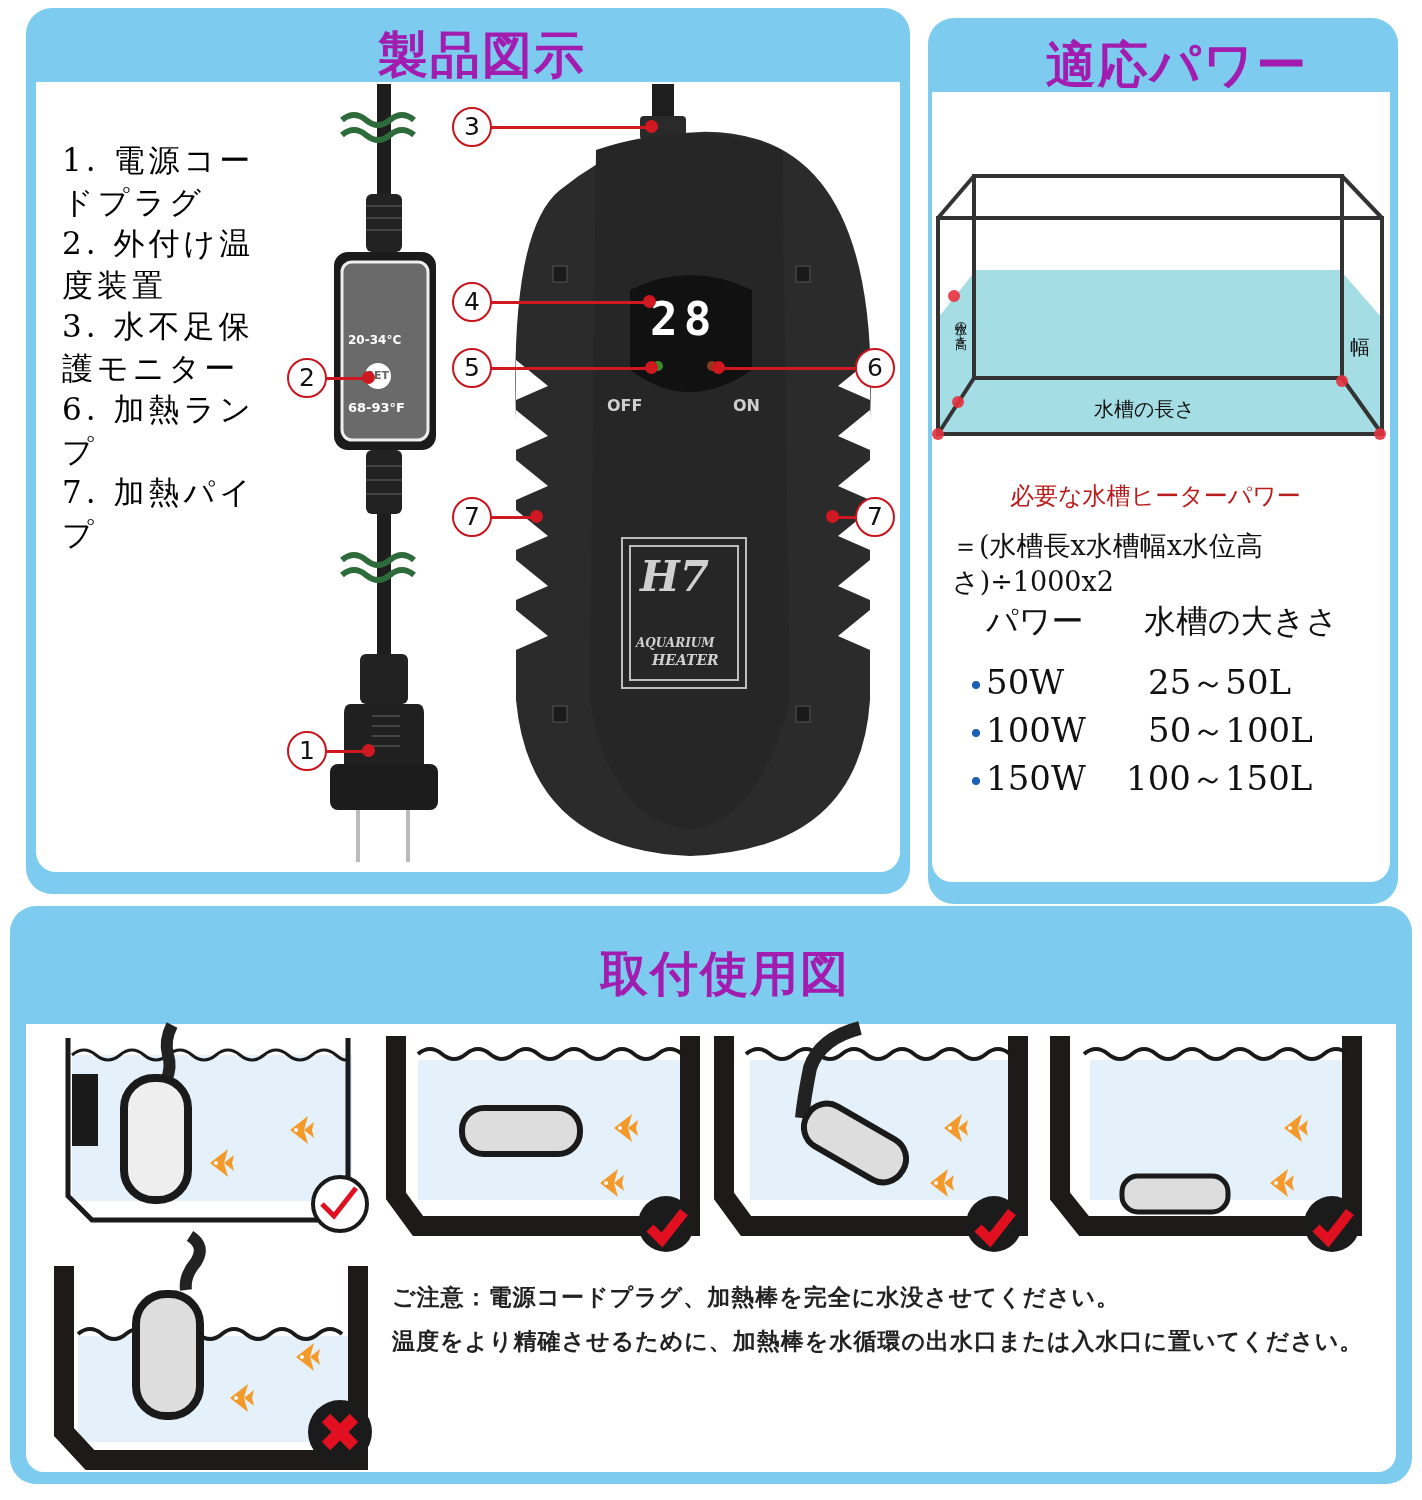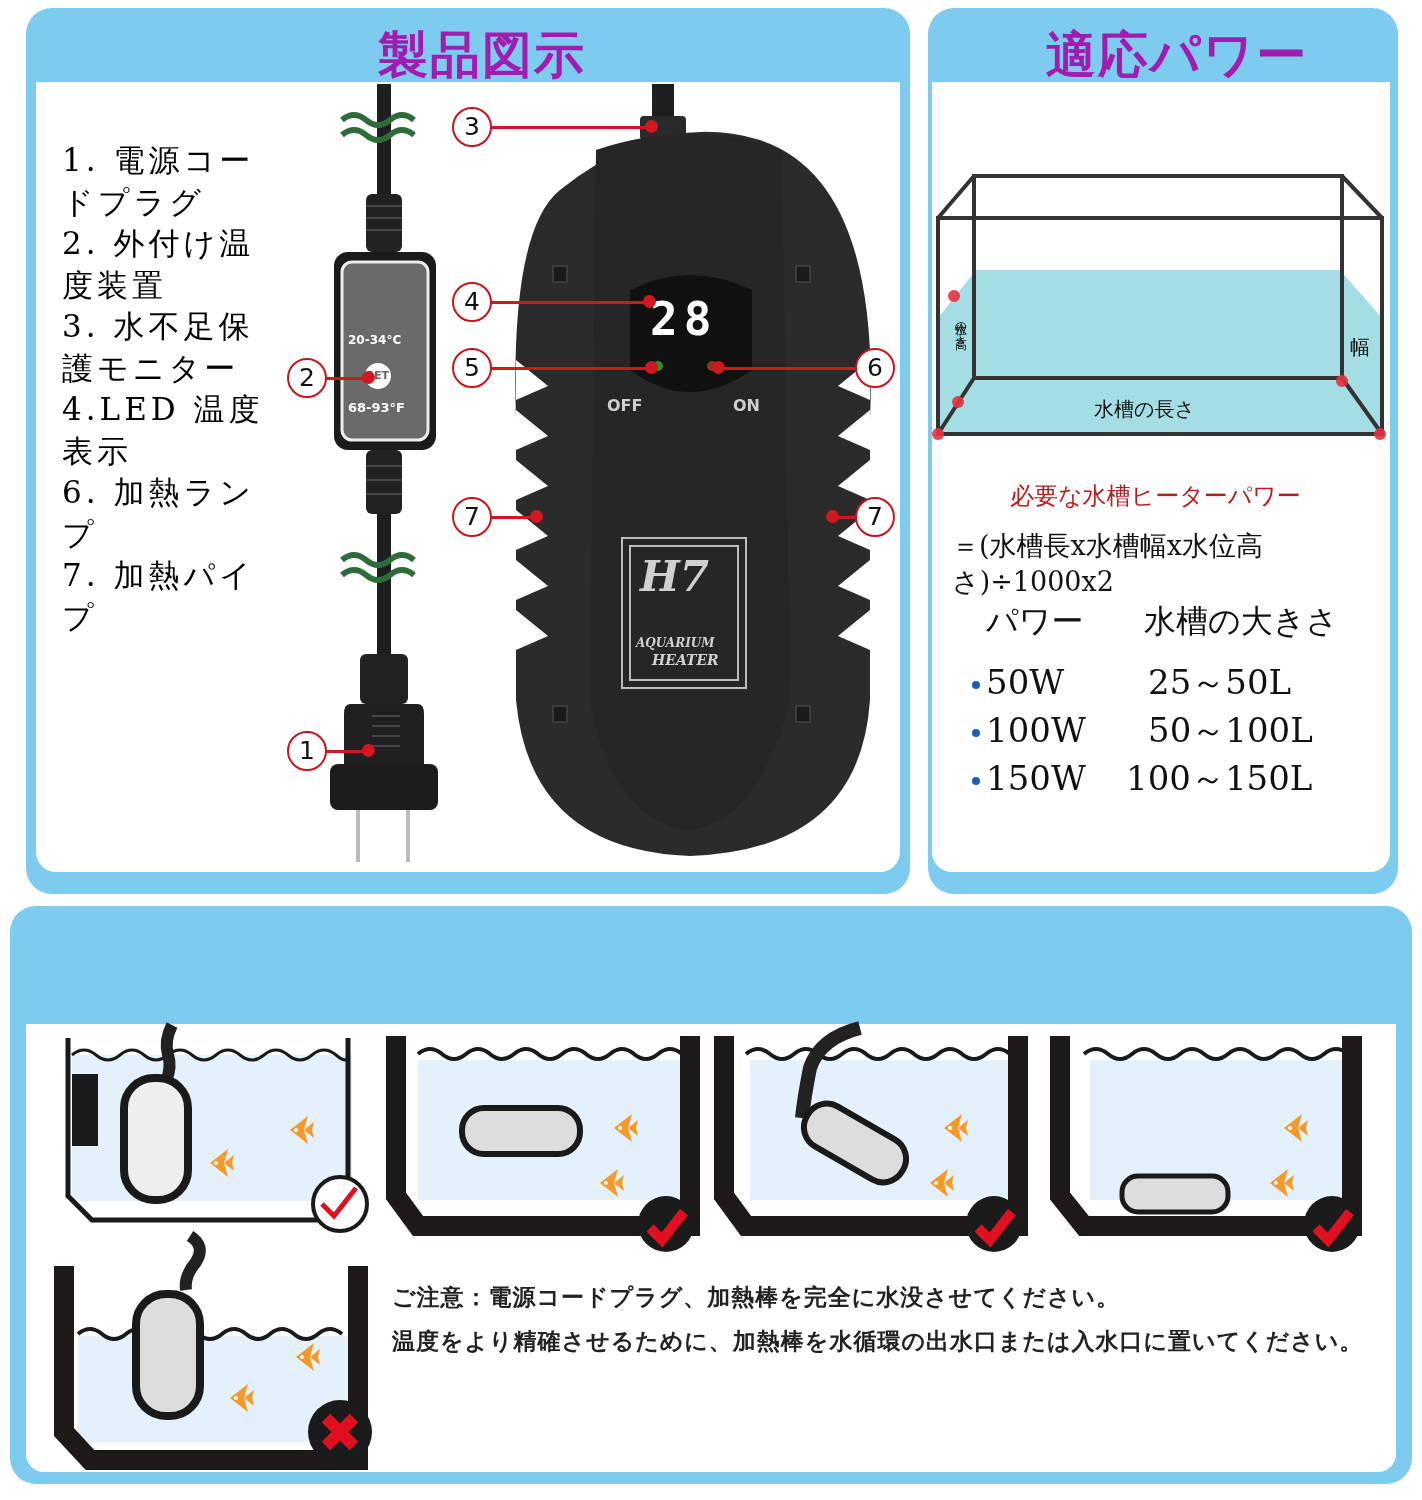--- a/index.html
+++ b/index.html
@@ -14,21 +14,21 @@
     letter-spacing: 2px;
     padding-left: 28px;
   }
 
   
   #p1 { left: 26px; top: 8px; width: 884px; height: 886px; }
   #p1 .panel-title { top: 14px; font-size: 50px; }
   #p1 .panel-inner { left: 10px; top: 74px; width: 864px; height: 790px; border-radius: 0 0 20px 20px; }
 
   
-  #p2 { left: 928px; top: 8px; width: 470px; height: 886px; }
+  #p2 { left: 928px; top: 18px; width: 470px; height: 886px; }
   #p2 .panel-title { top: 14px; font-size: 50px; }
   #p2 .panel-inner { left: 4px; top: 74px; width: 458px; height: 790px; border-radius: 0 0 20px 20px; }
 
   
   #p3 { left: 10px; top: 906px; width: 1402px; height: 578px; }
   #p3 .panel-title { top: 36px; font-size: 48px; }
   #p3 .panel-inner { left: 16px; top: 118px; width: 1370px; height: 448px; border-radius: 0 0 18px 18px; }
 
   .parts-list {
     position: absolute; left: 62px; top: 140px; width: 220px;
@@ -65,21 +65,20 @@
 
 <div class="panel" id="p1">
   <div class="panel-title">製品図示</div>
   <div class="panel-inner"></div>
 </div>
 
 <div class="parts-list">
   <span class="item">1. 電源コードプラグ</span>
   <span class="item">2. 外付け温度装置</span>
   <span class="item">3. 水不足保護モニター</span>
-  <span class="item">4.LED 温度表示</span>
   <span class="item">6. 加熱ランプ</span>
   <span class="item">7. 加熱パイプ</span>
 </div>
 
 <svg style="left:0;top:0;width:1422px;height:900px;">
 
   <rect x="377" y="84" width="14" height="110" fill="#1e1e1e"></rect>
 
   <path d="M342 120 q12 -10 24 0 t24 0 t24 0" stroke="#2e6b3a" stroke-width="6" fill="none"></path>
   <path d="M342 135 q12 -10 24 0 t24 0 t24 0" stroke="#2e6b3a" stroke-width="6" fill="none"></path>
@@ -238,20 +237,21 @@
   <span class="bullet"></span><span class="watt">50W</span><span class="vol" style="margin-left:22px;">25～50L</span>
 </div>
 <div class="ptable-row" style="top:708px;">
   <span class="bullet"></span><span class="watt">100W</span><span class="vol" style="margin-left:22px;">50～100L</span>
 </div>
 <div class="ptable-row" style="top:756px;">
   <span class="bullet"></span><span class="watt">150W</span><span class="vol">100～150L</span>
 </div>
 
 <div class="panel" id="p3">
+  <div class="panel-title">取付使用図</div>
   <div class="panel-inner"></div>
 </div>
 
 <svg style="left:0;top:0;width:1422px;height:1500px;">
   <defs>
     <g id="fish">
       <path d="M0 0 L18 -14 L14 0 L18 14 Z" fill="#f39a2a"></path>
       <path d="M14 0 L24 -8 L22 0 L24 8 Z" fill="#f39a2a"></path>
       <circle cx="6" cy="0" r="2" fill="#fff"></circle>
     </g>

